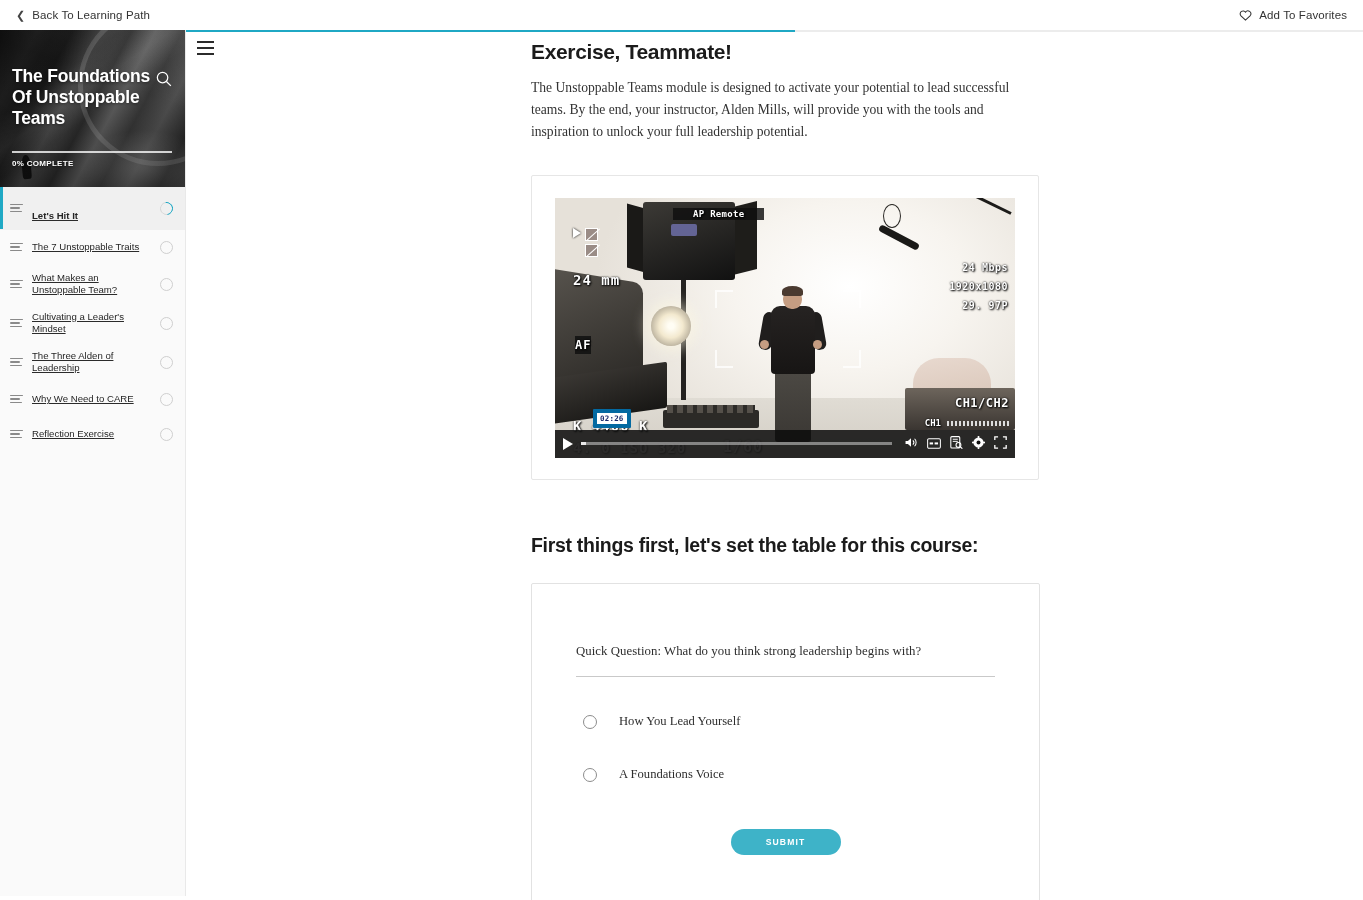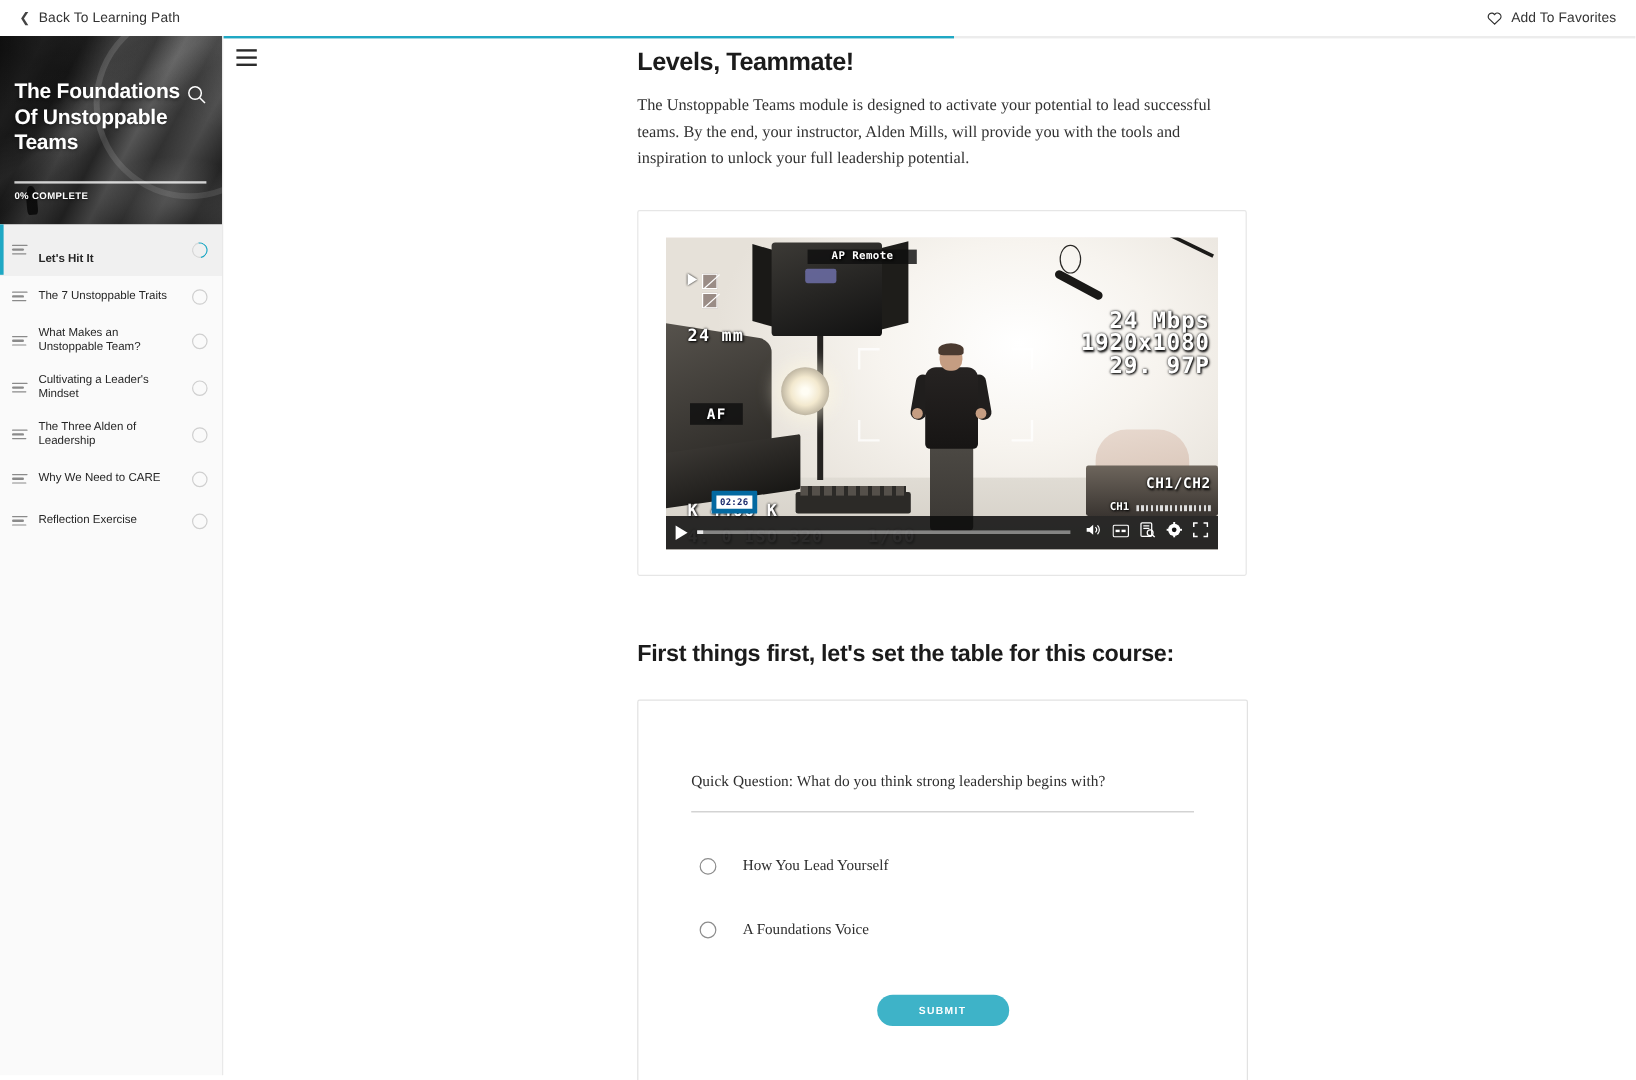--- a/index.html
+++ b/index.html
@@ -56,20 +56,21 @@
   
   .sidebar {
     position: absolute;
     top: 30px; left: 0;
     width: 186px;
     height: 866px;
     background: #fafafa;
     z-index: 30;
     border-right: 1px solid #e9e9e9;
     overflow: hidden;
+    text-decoration: underline;
   }
   .course-hero {
     position: relative;
     width: 186px;
     height: 157px;
     overflow: hidden;
     background: #4a4a4a;
   }
   
   .hero-photo {
@@ -483,28 +484,28 @@
     left: 118px; top: 10px;
     background: rgba(15,15,15,.82);
     padding: 1px 20px;
     font-size: 9px;
     letter-spacing: .3px;
   }
   .hud-24mm { left: 18px; top: 74px; font-size: 14px; letter-spacing: 1px; }
   .hud-af {
     left: 20px; top: 138px;
     background: rgba(15,15,15,.82);
-    padding: 2px 14px;
+    padding: 2px 0;
     font-size: 12px;
     letter-spacing: 1px;
   }
   .hud-right {
     right: 7px; top: 60px;
     text-align: right;
-    font-size: 19px;
+    font-size: 10px;
     line-height: 19px;
     letter-spacing: .5px;
   }
   .hud-kelvin { left: 18px; bottom: 24px; font-size: 14px; letter-spacing: 1px; opacity: .95; }
   .hud-bottomrow {
     left: 18px; bottom: 2px;
     font-size: 14px;
     letter-spacing: 1px;
     opacity: .42;
   }
@@ -809,21 +810,21 @@
 
   <div class="hamburger">
     <i></i>
       <i></i>
       <i></i>
   </div>
 
   <div class="content">
     <div class="content-inner">
 
-      <h1 class="welcome">Levels, Teammate!</h1>
+      <h1 class="welcome">Exercise, Teammate!</h1>
       <p class="intro">The Unstoppable Teams module is designed to activate your potential to lead successful teams. By the end, your instructor, Alden Mills, will provide you with the tools and inspiration to unlock your full leadership potential.</p>
 
       <div class="video-card">
         <div class="video">
 
           <div class="v-bg"></div>
           <div class="v-floor"></div>
           <div class="v-monitor"></div>
           <div class="v-desk"></div>
           <div class="v-barn-l"></div>

